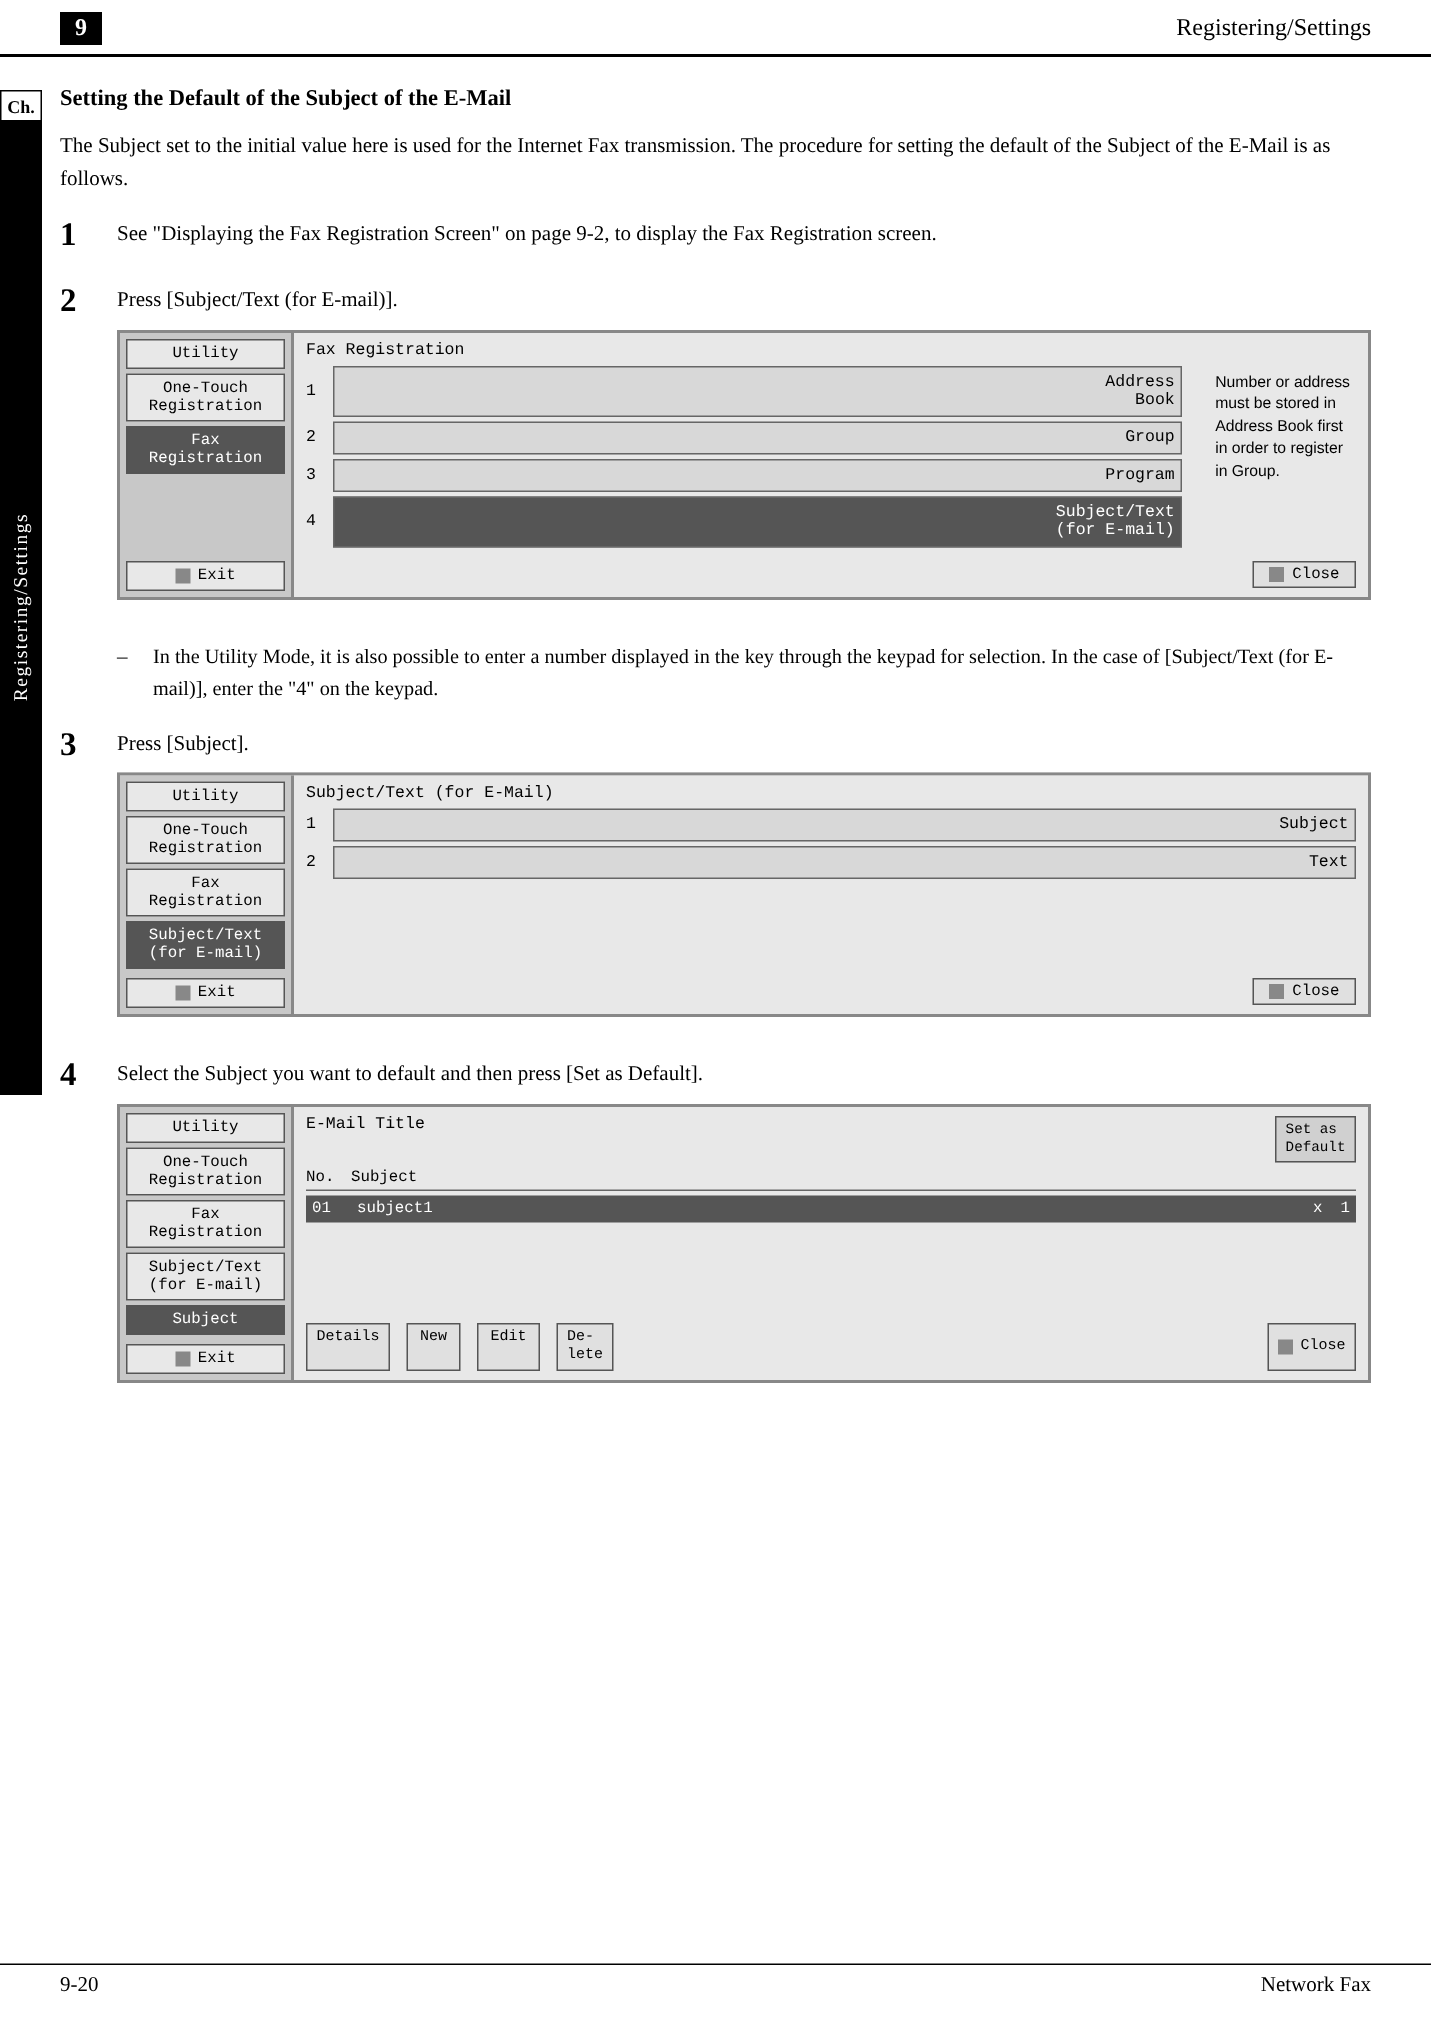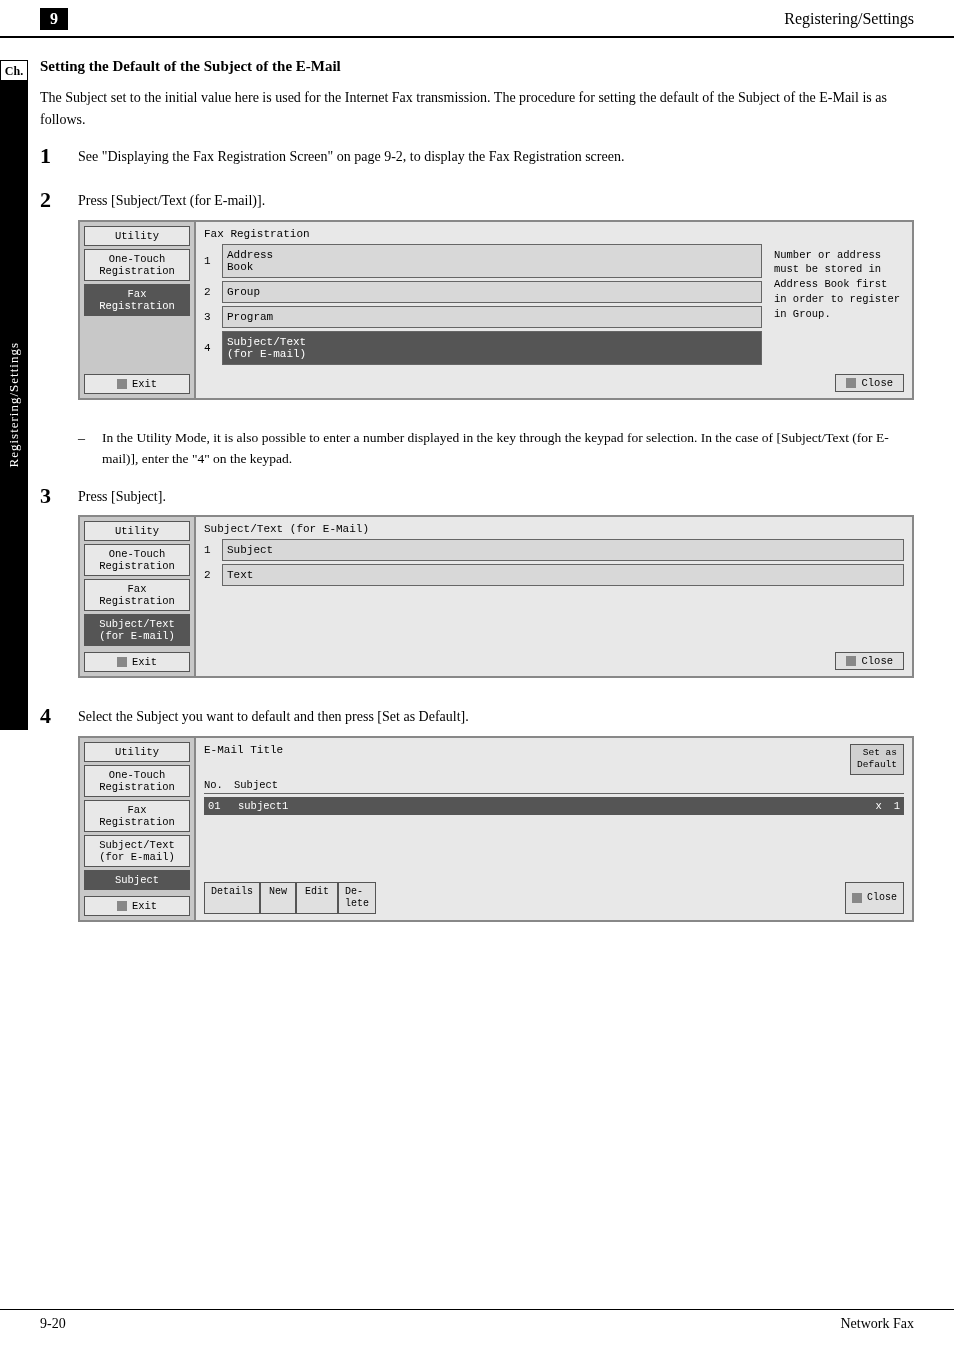--- a/index.html
+++ b/index.html
@@ -181,34 +181,35 @@
     }
     .screen-num {
       width: 18px;
       font-size: 11px;
       font-family: 'Courier New', monospace;
     }
     .screen-item-btn {
       flex: 1;
       background: #d8d8d8;
       border: 1.5px solid #666;
-      text-align: left;
+      text-align: right;
       padding: 4px 4px;
       font-size: 11px;
       font-family: 'Courier New', monospace;
     }
     .screen-item-btn.active-item {
       background: #555;
       color: #fff;
     }
     .screen-note {
       font-size: 10.5px;
-      font-family: Liberation Mono, monospace;
+      font-family: Liberation Sans, sans-serif;
       line-height: 1.4;
       padding: 4px;
+      margin-left: 10px;
       max-width: 160px;
     }
     .screen-close-bar {
       display: flex;
       justify-content: flex-end;
       margin-top: auto;
       padding-top: 6px;
     }
     .screen-close-btn {
       background: #e0e0e0;
@@ -368,37 +369,37 @@
           <div class="screen-btn">One-Touch<br>Registration</div>
           <div class="screen-btn">Fax Registration</div>
           <div class="screen-btn">Subject/Text<br>(for E-mail)</div>
           <div class="screen-btn active">Subject</div>
           <div style="flex:1"></div>
           <div class="screen-btn exit-btn"><span class="icon-sq"></span>Exit</div>
         </div>
         <div class="screen-right">
           <div style="display:flex; justify-content:space-between; align-items:flex-start; margin-bottom:4px;">
             <div class="screen-title">E-Mail Title</div>
-            <div style="background:#d0d0d0; border:1.5px solid #555; padding:2px 6px; font-size:9.5px; font-family:'Courier New',monospace; text-align:right; line-height:1.3;">Set as<br>Default</div>
+            <div style="background:#d0d0d0; border:1.5px solid #555; padding:2px 6px; font-size:9.5px; font-family:'Courier New',monospace; text-align:left; line-height:1.3;">Set as<br>Default</div>
           </div>
 
           <div style="display:flex; font-size:10.5px; font-family:'Courier New',monospace; border-bottom:1px solid #666; margin-bottom:3px; padding-bottom:2px;">
             <span style="width:30px;">No.</span>
             <span style="flex:1;">Subject</span>
           </div>
 
           <div style="display:flex; align-items:center; background:#555; color:#fff; padding:3px 4px; font-size:10.5px; font-family:'Courier New',monospace; margin-bottom:2px;">
             <span style="width:30px;">01</span>
             <span style="flex:1;">subject1</span>
             <span style="margin-right:12px;">x</span>
             <span>1</span>
           </div>
           <div style="flex:1;"></div>
 
-          <div style="display:flex; gap:0; margin-top:6px;">
+          <div style="display:flex; gap:11px; margin-top:6px;">
             <div style="background:#e0e0e0;border:1.5px solid #555;padding:3px 6px;font-size:10px;font-family:'Courier New',monospace;">Details</div>
             <div style="background:#e0e0e0;border:1.5px solid #555;padding:3px 8px;font-size:10px;font-family:'Courier New',monospace;">New</div>
             <div style="background:#e0e0e0;border:1.5px solid #555;padding:3px 8px;font-size:10px;font-family:'Courier New',monospace;">Edit</div>
             <div style="background:#e0e0e0;border:1.5px solid #555;padding:3px 6px;font-size:10px;font-family:'Courier New',monospace;text-align:left;line-height:1.2;">De-<br>lete</div>
             <div style="flex:1;"></div>
             <div style="background:#e0e0e0;border:1.5px solid #555;padding:3px 6px;font-size:10px;font-family:'Courier New',monospace;display:flex;align-items:center;gap:3px;"><span class="icon-sq"></span>Close</div>
           </div>
         </div>
       </div>
 

